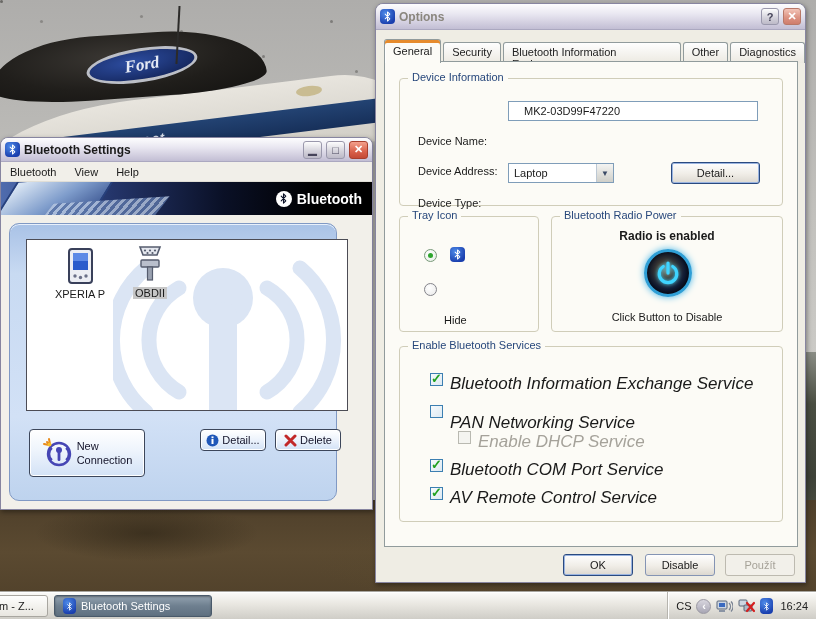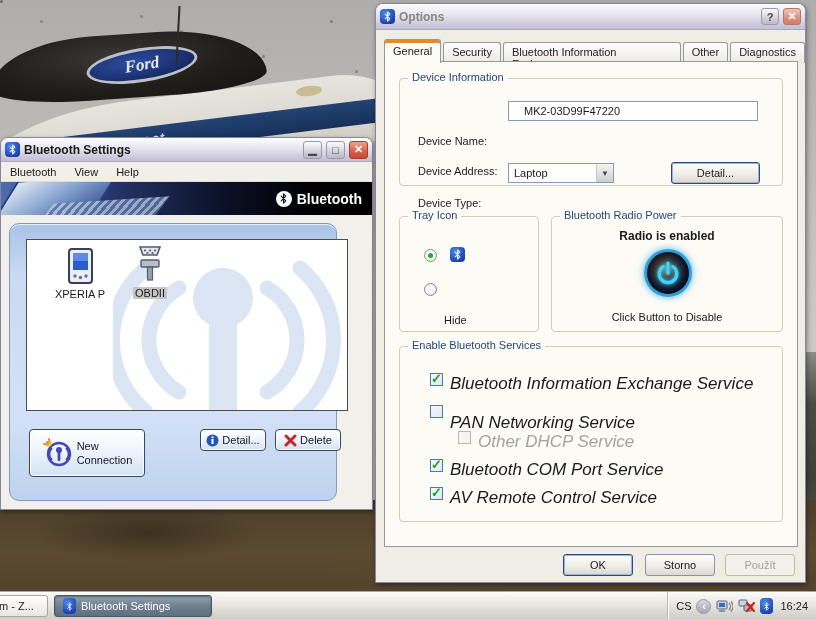--- a/index.html
+++ b/index.html
@@ -325,21 +325,21 @@
       <div class="tab">
         <span>Bluetooth Information Exchanger</span></div>
       <div class="tab">
         <span>Other</span></div>
       <div class="tab">
         <span>Diagnostics</span></div>
     </div>
 
     <div class="tabpage">
 
-      <div class="group" style="left:14px; top:16px; width:384px; height:108px;">
+      <div class="group" style="left:14px; top:16px; width:384px; height:128px;">
         <span class="legend">Device Information</span>
         <span class="fieldrow-label" style="left:18px; top:26px;">Device Name:</span>
         <input class="textinput" style="left: 108px; top: 22px; width: 250px;" value="MK2-03D99F47220">
         <span class="fieldrow-label" style="left:18px; top:56px;">Device Address:</span>
         <span class="fieldrow-label" style="left:108px; top:56px;">00:10:60:D2:2D:F8</span>
         <span class="fieldrow-label" style="left:18px; top:88px;">Device Type:</span>
         <div class="combo" style="left:108px; top:84px; width:106px;">
           <span class="combo-text">Laptop</span>
           <span class="combo-arrow">▼</span>
         </div>
@@ -375,35 +375,35 @@
       <div class="group" style="left:14px; top:284px; width:384px; height:176px;">
         <span class="legend">Enable Bluetooth Services</span>
 
         <span class="cb checked" style="left:30px; top:26px;"></span>
         <span class="svc-label" style="left:50px; top:27px;">Bluetooth Information Exchange Service</span>
 
         <span class="cb" style="left:30px; top:58px;"></span>
         <span class="svc-label" style="left:50px; top:66px;">PAN Networking Service</span>
 
         <span class="cb disabled" style="left:58px; top:84px;"></span>
-        <span class="svc-label disabled" style="left:78px; top:85px;">Other DHCP Service</span>
+        <span class="svc-label disabled" style="left:78px; top:85px;">Enable DHCP Service</span>
 
         <span class="cb checked" style="left:30px; top:112px;"></span>
         <span class="svc-label" style="left:50px; top:113px;">Bluetooth COM Port Service</span>
 
         <span class="cb checked" style="left:30px; top:140px;"></span>
         <span class="svc-label" style="left:50px; top:141px;">AV Remote Control Service</span>
       </div>
     </div>
 
     <div class="pushbtn focused" style="left:187px; top:550px; width:70px;">
       <span>OK</span>
       </div>
     <div class="pushbtn" style="left:269px; top:550px; width:70px;">
-      <span>Storno</span>
+      <span>Disable</span>
       </div>
     <div class="pushbtn disabled" style="left:349px; top:550px; width:70px;">
       <span>Použít</span>
       </div>
   </div>
 
   <div id="taskbar">
     <div class="taskbtn inactive" style="left:-10px; width:58px;">
       <span>m - Z...</span>
     </div>

